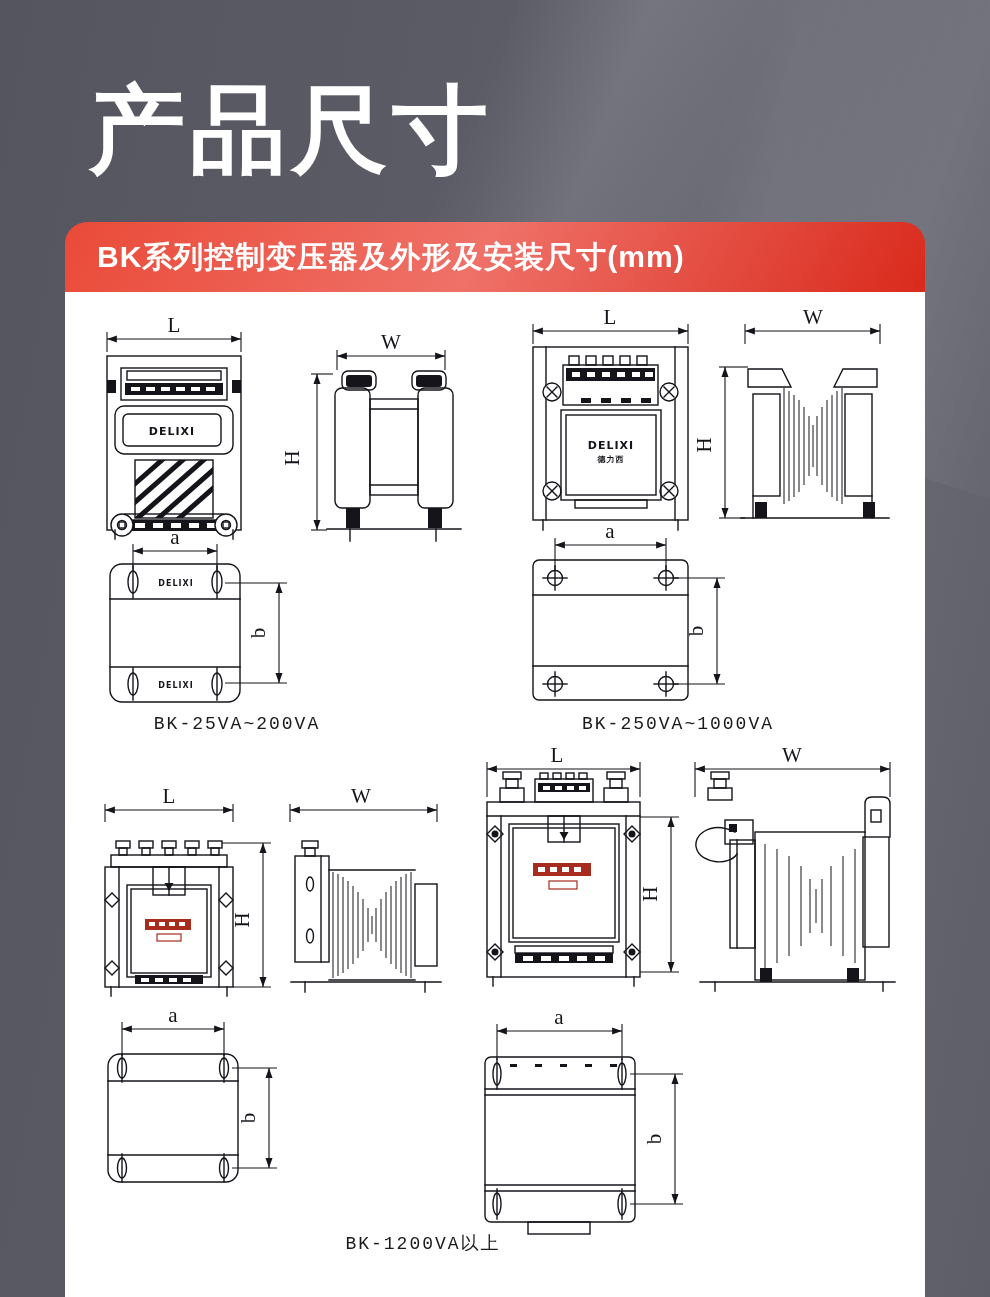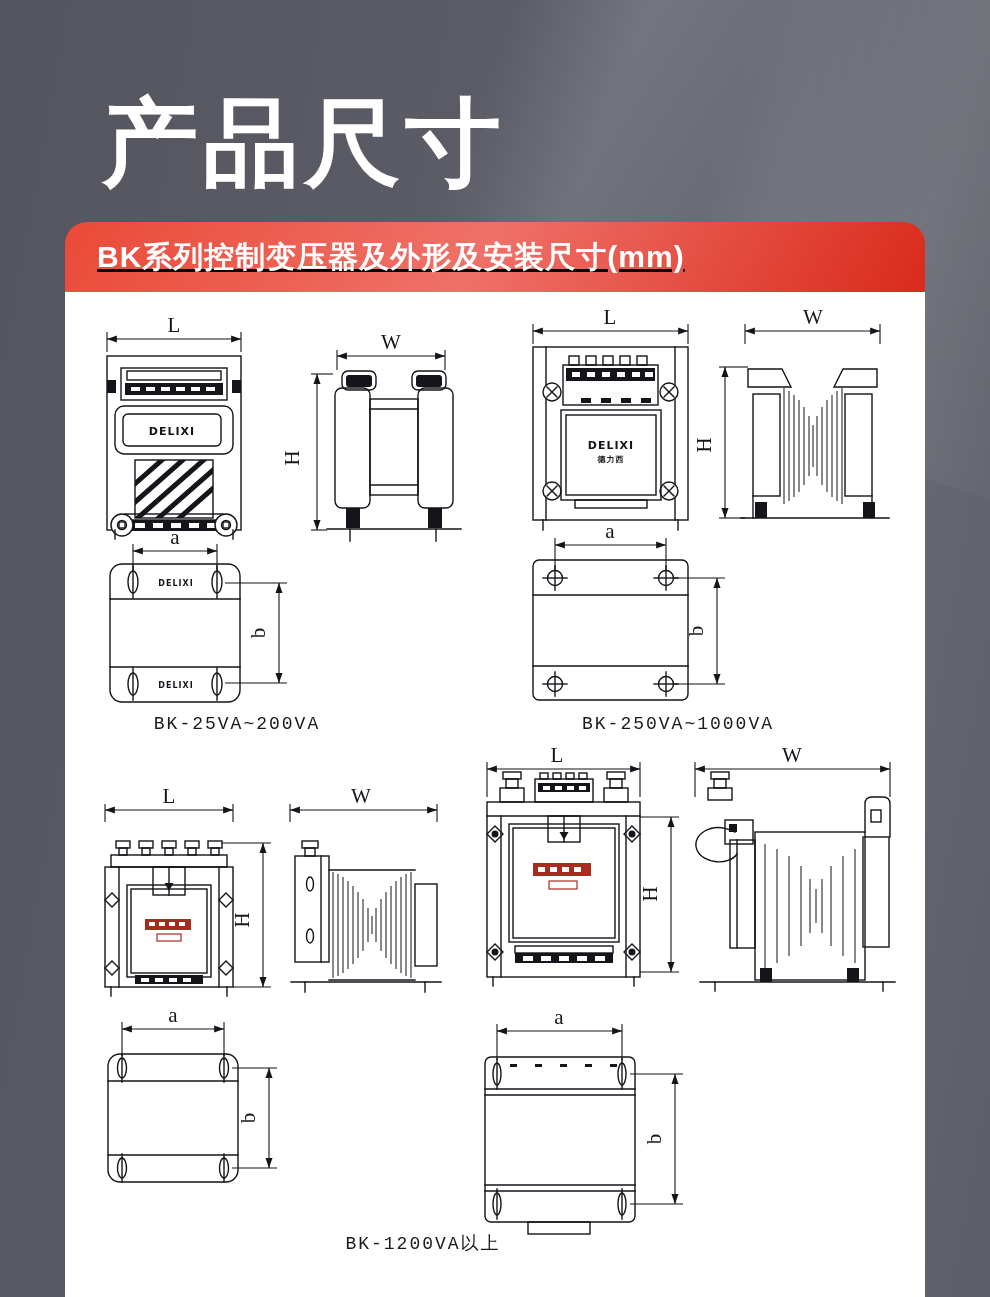--- a/index.html
+++ b/index.html
@@ -5,25 +5,25 @@
   html,body{margin:0;padding:0;}
   body{width:990px;height:1297px;position:relative;overflow:hidden;
        font-family:"Liberation Sans",sans-serif;}
   .bg{position:absolute;inset:0;
       background:linear-gradient(100deg,#54555e 0%,#5b5c66 42%,#6e6f79 66%,#5c5d66 100%);}
   .streak{position:absolute;pointer-events:none;}
   .s1{left:430px;top:-120px;width:260px;height:700px;transform:rotate(22deg);
       background:linear-gradient(90deg,rgba(255,255,255,0) 0%,rgba(255,255,255,0.10) 50%,rgba(255,255,255,0) 100%);}
   .s2{left:700px;top:-60px;width:420px;height:520px;transform:rotate(18deg);
       background:linear-gradient(90deg,rgba(255,255,255,0) 0%,rgba(255,255,255,0.08) 55%,rgba(255,255,255,0) 100%);}
-  .title{position:absolute;left:86px;top:64px;margin:16px;
+  .title{position:absolute;left:86px;top:64px;margin:3px;
          font-size:96px;font-weight:800;letter-spacing:5px;color:#ffffff;}
   .banner{position:absolute;left:65px;top:222px;width:860px;height:70px;
           border-radius:22px 22px 0 0;
-          background:linear-gradient(120deg,#ea4a38 0%,#ef7168 48%,#d92a1c 100%);text-decoration:underline;}
+          background:linear-gradient(120deg,#ea4a38 0%,#ef7168 48%,#d92a1c 100%);}
   .banner-text{color:#ffffff;font-size:30px;font-weight:700;line-height:70px;
                padding-left:32px;letter-spacing:1px;}
   .panel{position:absolute;left:65px;top:292px;width:860px;height:1005px;background:#ffffff;}
   svg{display:block;}
   .ln{fill:none;stroke:#14141a;stroke-width:1.4;stroke-linecap:square;}
   .lnthin{fill:none;stroke:#14141a;stroke-width:1;}
   .fb{fill:#14141a;stroke:none;}
   .fw{fill:#ffffff;stroke:none;}
   .dim{fill:none;stroke:#14141a;stroke-width:1.1;}
   .arr{marker-start:url(#arr);marker-end:url(#arr);}

